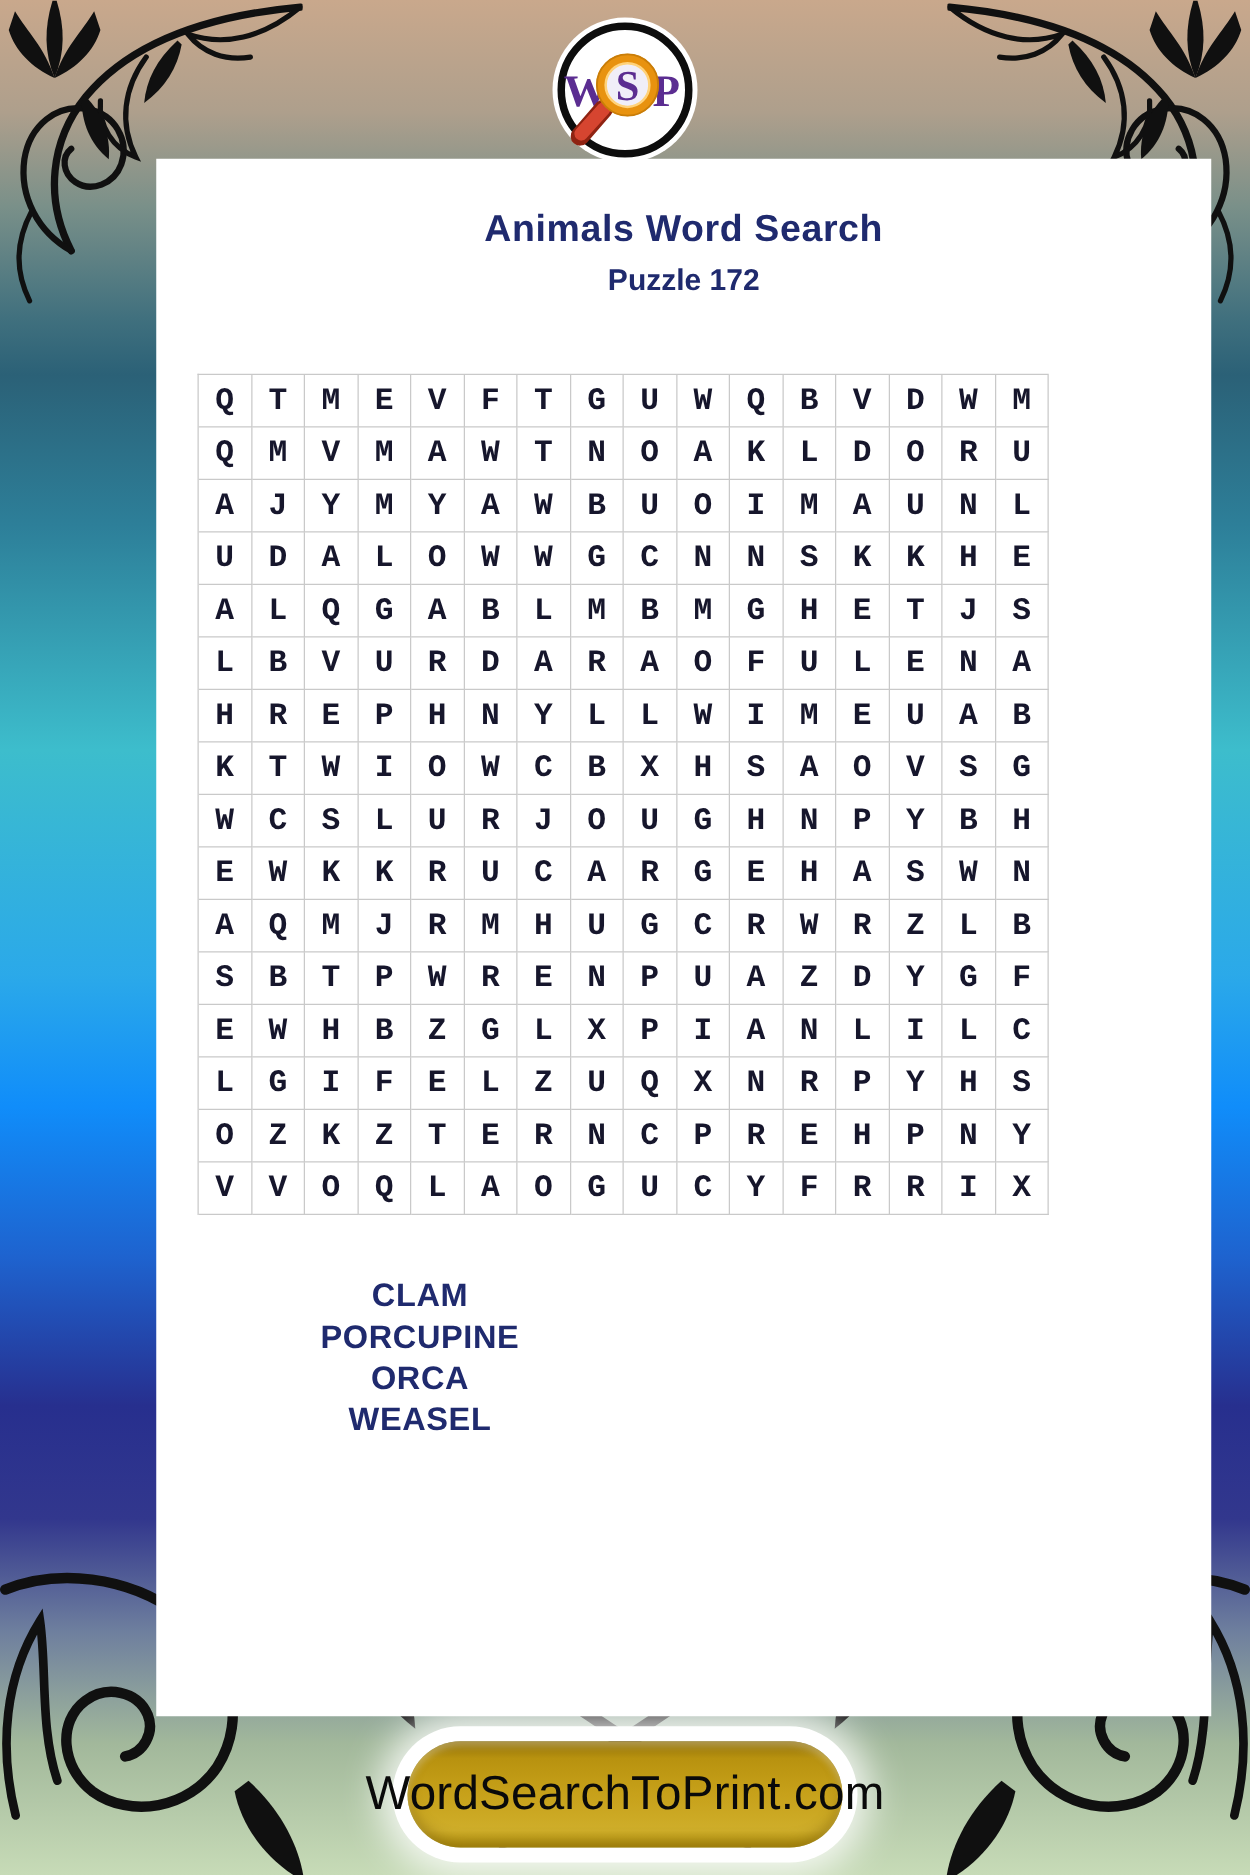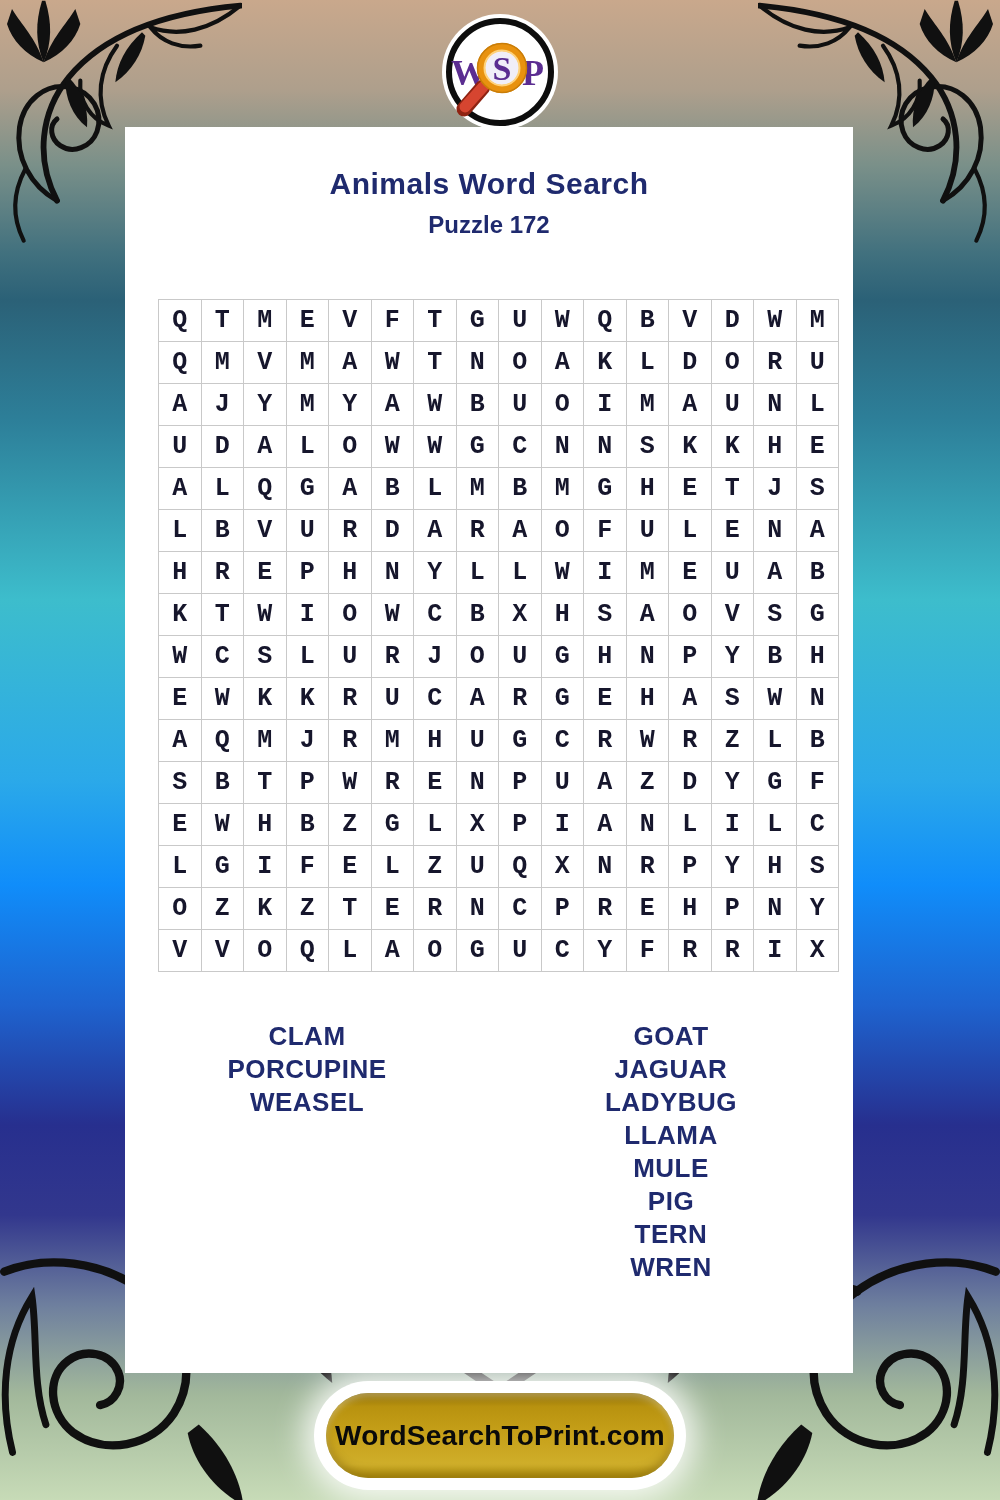--- a/index.html
+++ b/index.html
@@ -13,21 +13,21 @@
       #108dfa 59%, #1e63cf 67%, #272f8e 75%, #32378d 81%,
       #6e7f9e 87%, #a2b89b 93%, #c7dbb7 100%);
   }
   .flourish { position:absolute; pointer-events:none; }
   .f-tl { top:-6px; left:-8px; width:250px; height:250px; }
   .f-tr { top:-6px; right:-8px; width:250px; height:250px; transform:scaleX(-1); }
   .f-bl { bottom:-8px; left:-10px; width:640px; height:278px; }
   .f-br { bottom:-8px; right:-10px; width:640px; height:278px; transform:scaleX(-1); }
 
   .card {
-    position:absolute; left:125px; top:127px; width:728px; height:1246px;
+    position:absolute; left:125px; top:127px; width:844px; height:1246px;
     background:#ffffff;
   }
 
   .logo {
     position:absolute; left:50%; top:13px; transform:translateX(-50%);
     width:118px; height:118px; z-index:5;
   }
 
   .title {
     position:absolute; top:40px; left:0; width:100%;
@@ -49,42 +49,42 @@
   }
   .cell {
     border-right:1px solid #c9c9c9; border-bottom:1px solid #c9c9c9;
     display:flex; align-items:center; justify-content:center;
     font-family:"Liberation Mono", monospace;
     font-weight:bold; font-size:25px; color:#16162c;
   }
 
   .words {
     position:absolute; top:893px; left:0; width:100%;
-    display:flex; flex-direction:row;
+    display:flex; flex-direction:column;
   }
   .word-col { width:50%; text-align:center; }
   .word {
     font-size:26px; font-weight:bold; color:#1f2a6e;
     line-height:33px; letter-spacing:0.5px;
   }
 
   .site-button {
     position:absolute; left:50%; top:1393px; transform:translateX(-50%);
     width:348px; height:85px; border-radius:44px;
     background:linear-gradient(180deg, #8f6f08 0%, #b8920f 16%, #c7a11a 50%, #cfae2a 84%, #b6950f 100%);
     box-shadow:
       0 0 0 12px #ffffff,
       0 0 30px 22px rgba(255,255,255,0.85),
       inset 0 4px 6px rgba(255,255,255,0.30),
       inset 0 -5px 10px rgba(110,82,0,0.45);
     display:flex; align-items:center; justify-content:center;
     z-index:6; cursor:pointer; border:none;
   }
   .site-button span {
-    font-size:28px; font-weight:bold; color:#0a0a0a; letter-spacing:0.2px;
+    font-size:38px; font-weight:normal; color:#0a0a0a; letter-spacing:0.2px;
   }
 </style>
 </head>
 <body>
 
 <svg class="flourish f-tl" viewBox="0 0 300 300" xmlns="http://www.w3.org/2000/svg">
   <g fill="none" stroke="#101010" stroke-linecap="round">
     <path d="M298,14 C210,22 135,48 92,100 C58,142 52,198 78,248" stroke-width="7"></path>
     <path d="M78,248 C46,230 28,196 33,160 C38,128 64,106 94,112 C120,117 134,142 126,165 C119,184 97,192 82,182 C70,174 68,158 78,150" stroke-width="6"></path>
     <path d="M298,14 C262,44 224,52 190,40 C204,58 226,66 250,62" stroke-width="5"></path>
@@ -411,30 +411,21 @@
       <div class="cell">R</div>
       <div class="cell">R</div>
       <div class="cell">I</div>
       <div class="cell">X</div>
     </div>
 
   <div class="words">
     <div class="word-col">
         <div class="word">CLAM</div>
         <div class="word">PORCUPINE</div>
+        <div class="word">ORCA</div>
         <div class="word">WEASEL</div>
-      </div>
-    <div class="word-col">
-        <div class="word">GOAT</div>
-        <div class="word">JAGUAR</div>
-        <div class="word">LADYBUG</div>
-        <div class="word">LLAMA</div>
-        <div class="word">MULE</div>
-        <div class="word">PIG</div>
-        <div class="word">TERN</div>
-        <div class="word">WREN</div>
       </div>
   </div>
 </div>
 
 <button class="site-button">
   <span>WordSearchToPrint.com</span>
 </button>
 
 </body></html>

